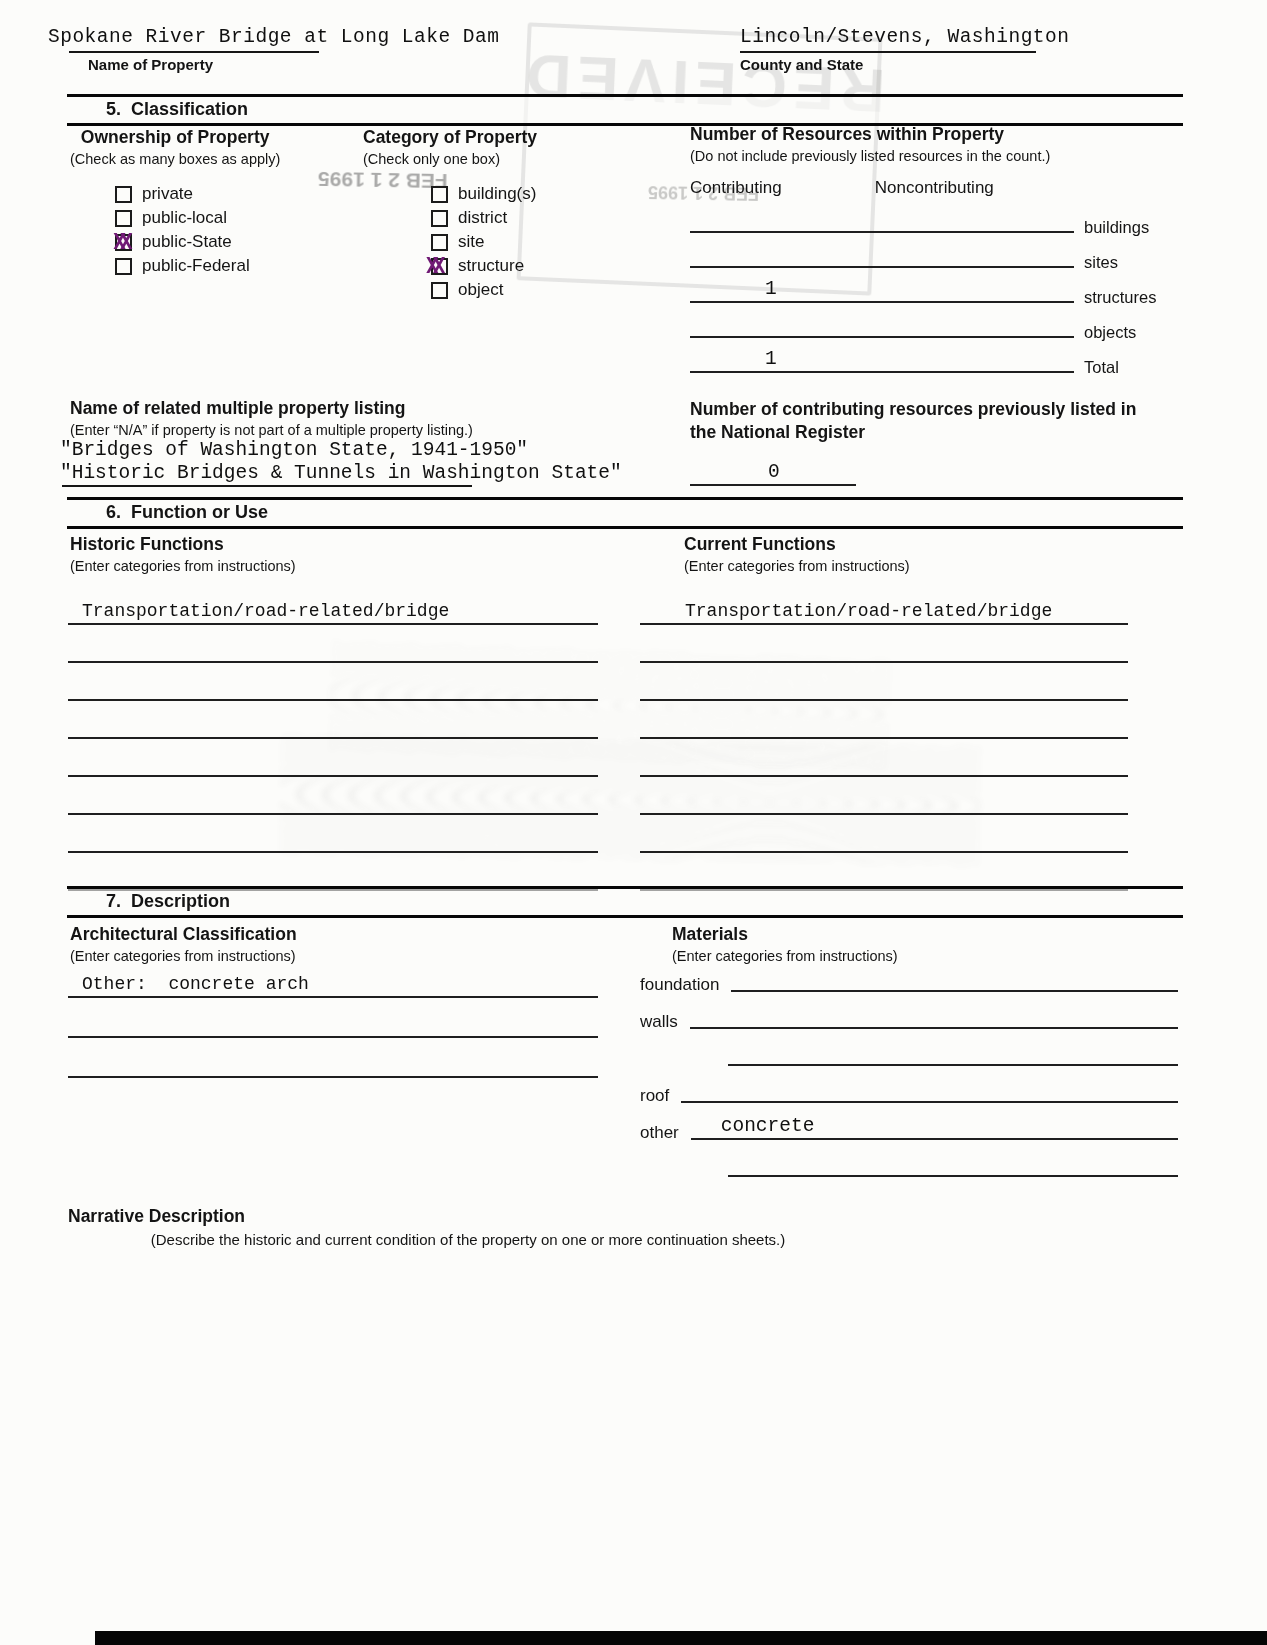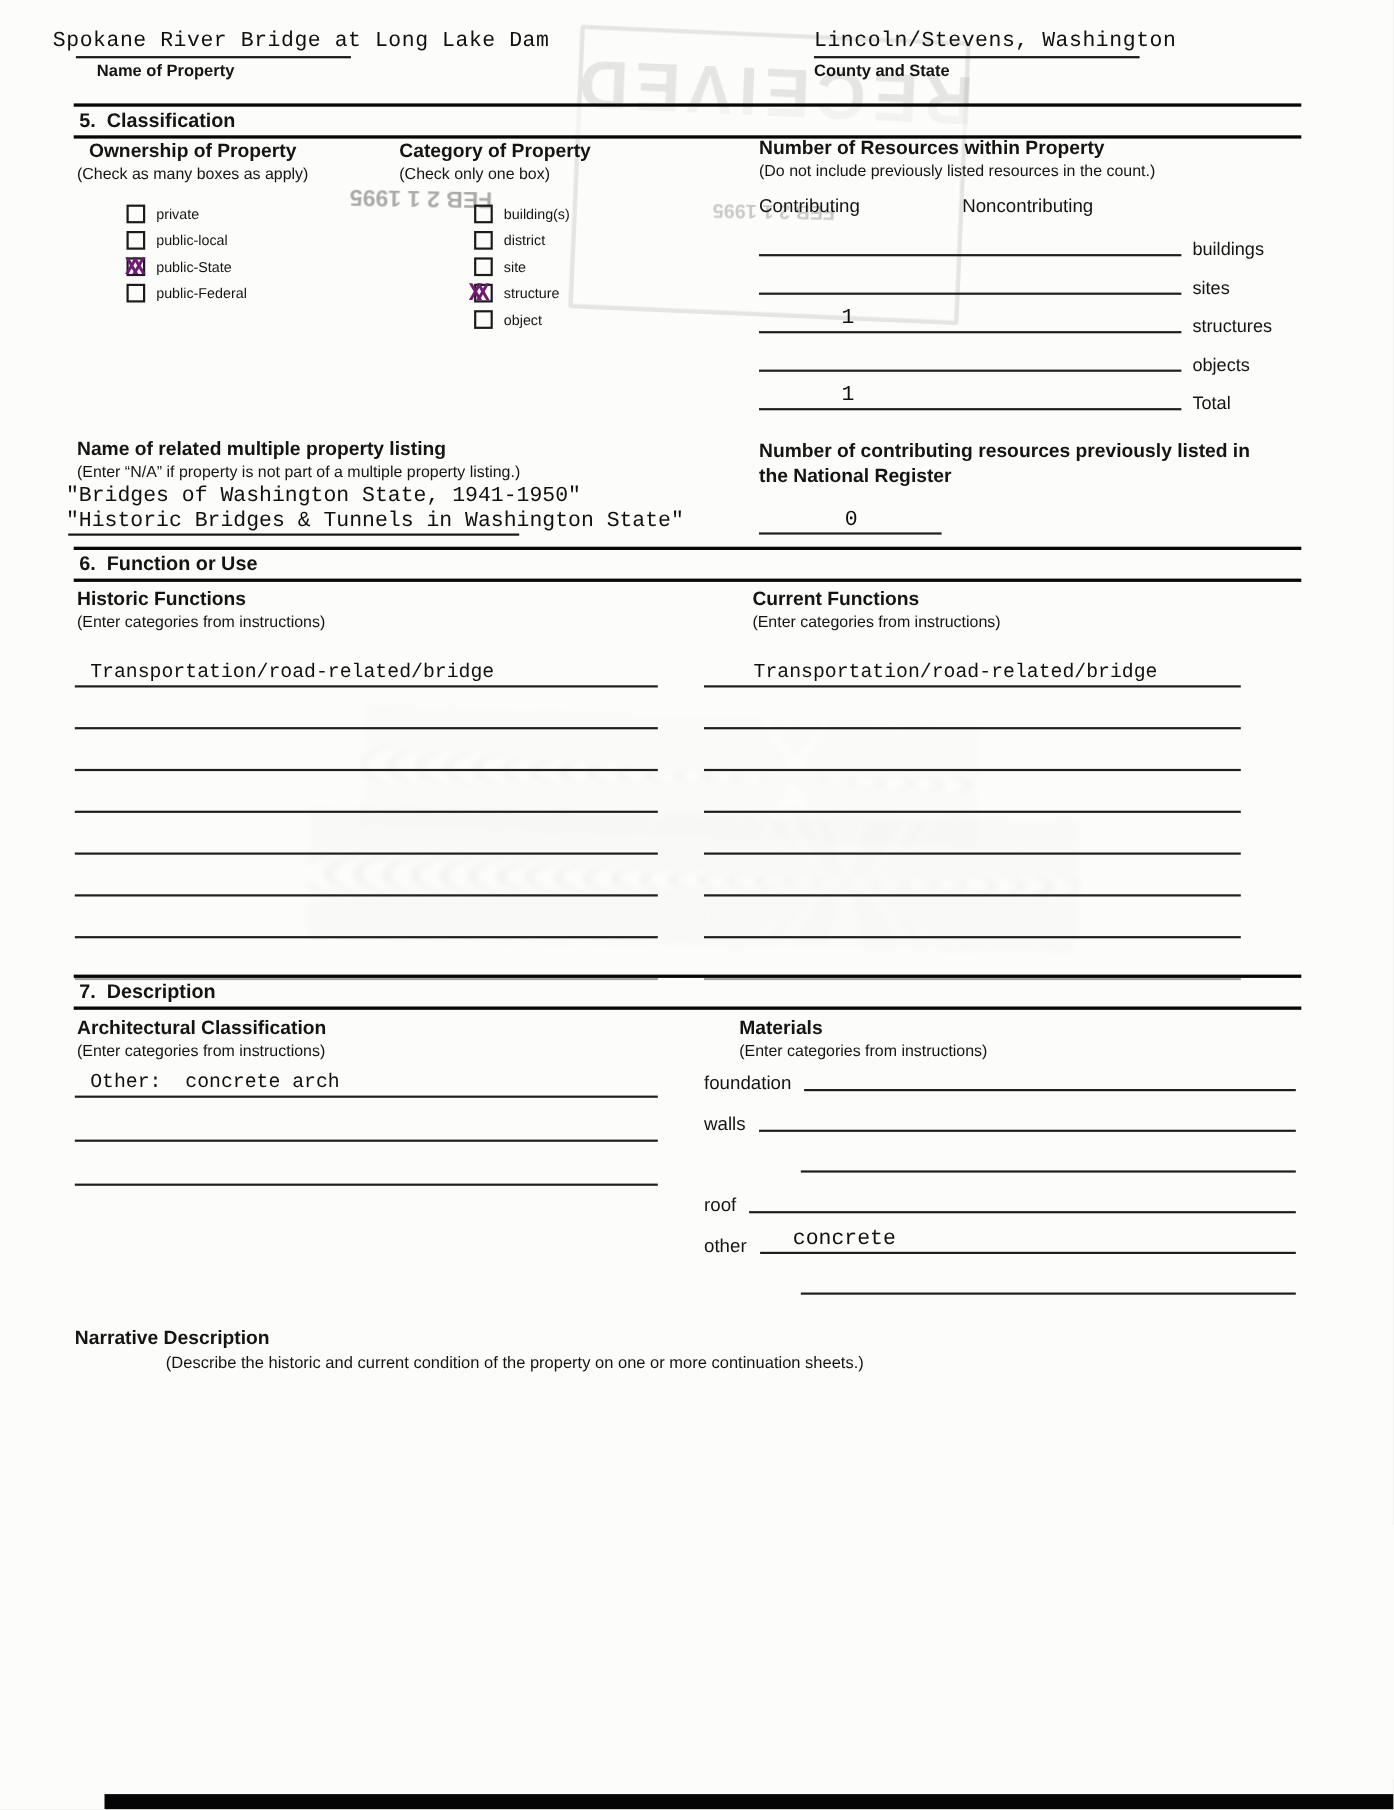--- a/index.html
+++ b/index.html
@@ -21,41 +21,41 @@
   .u-right { width:296px; }
   .hdr-label { font-weight:bold; font-size:15px; margin-top:3px; }
   .hdr-left .hdr-label { margin-left:40px; }
 
   
   .sec-bar {
     position:absolute; left:67px; width:1111px;
     border-top:3.5px solid #070707; border-bottom:3.5px solid #070707;
     padding:2px 0 3px 5px; background:rgba(252,252,250,0.6);
   }
-  .sec-title { font-weight:bold; font-size:18px; white-space:pre; }
+  .sec-title { font-weight:bold; font-size:18px; white-space:pre;margin-left:34px; }
   #sec5bar { top:94px; } #sec6bar { top:497px; } #sec7bar { top:886px; }
 
   .blk-title { font-weight:bold; font-size:17.5px; }
   .blk-hint { font-size:14.5px; margin-top:3px; }
 
   
   .col { position:absolute; }
   #ownership { left:70px; top:127px;text-align:center; }
   #category  { left:363px; top:127px; }
   .cb-list { margin-top:15px; }
   #ownership .cb-list { margin-left:45px; }
   #category  .cb-list { margin-left:68px; }
   .cb-row { display:flex; align-items:center; height:24px; }
   .cb {
     width:13px; height:13px; border:2px solid #1b1b1b; flex:0 0 auto;
     position:relative; font-family:"DejaVu Sans Mono",monospace;
     font-size:21px; line-height:12px; font-weight:bold; color:#701a75;
     letter-spacing:-6px; text-indent:-7px; overflow:visible; white-space:nowrap;
   }
-  .cb-label { font-size:13px; margin-left:10px; }
+  .cb-label { font-size:17px; margin-left:10px; }
 
   
   #resources { left:690px; top:124px; width:488px; }
   .res-head { margin-top:14px; font-size:17px; }
   .res-head .c1 { display:inline-block; width:180px; }
   .res-rows { margin-top:0; }
   .res-row { display:flex; align-items:flex-end; height:35px; }
   .fill-line { border-bottom:2px solid #1f1f1f; position:relative; }
   .res-line { width:384px; height:100%; }
   .res-val { position:absolute; left:75px; bottom:1px; font-size:19.5px; }

